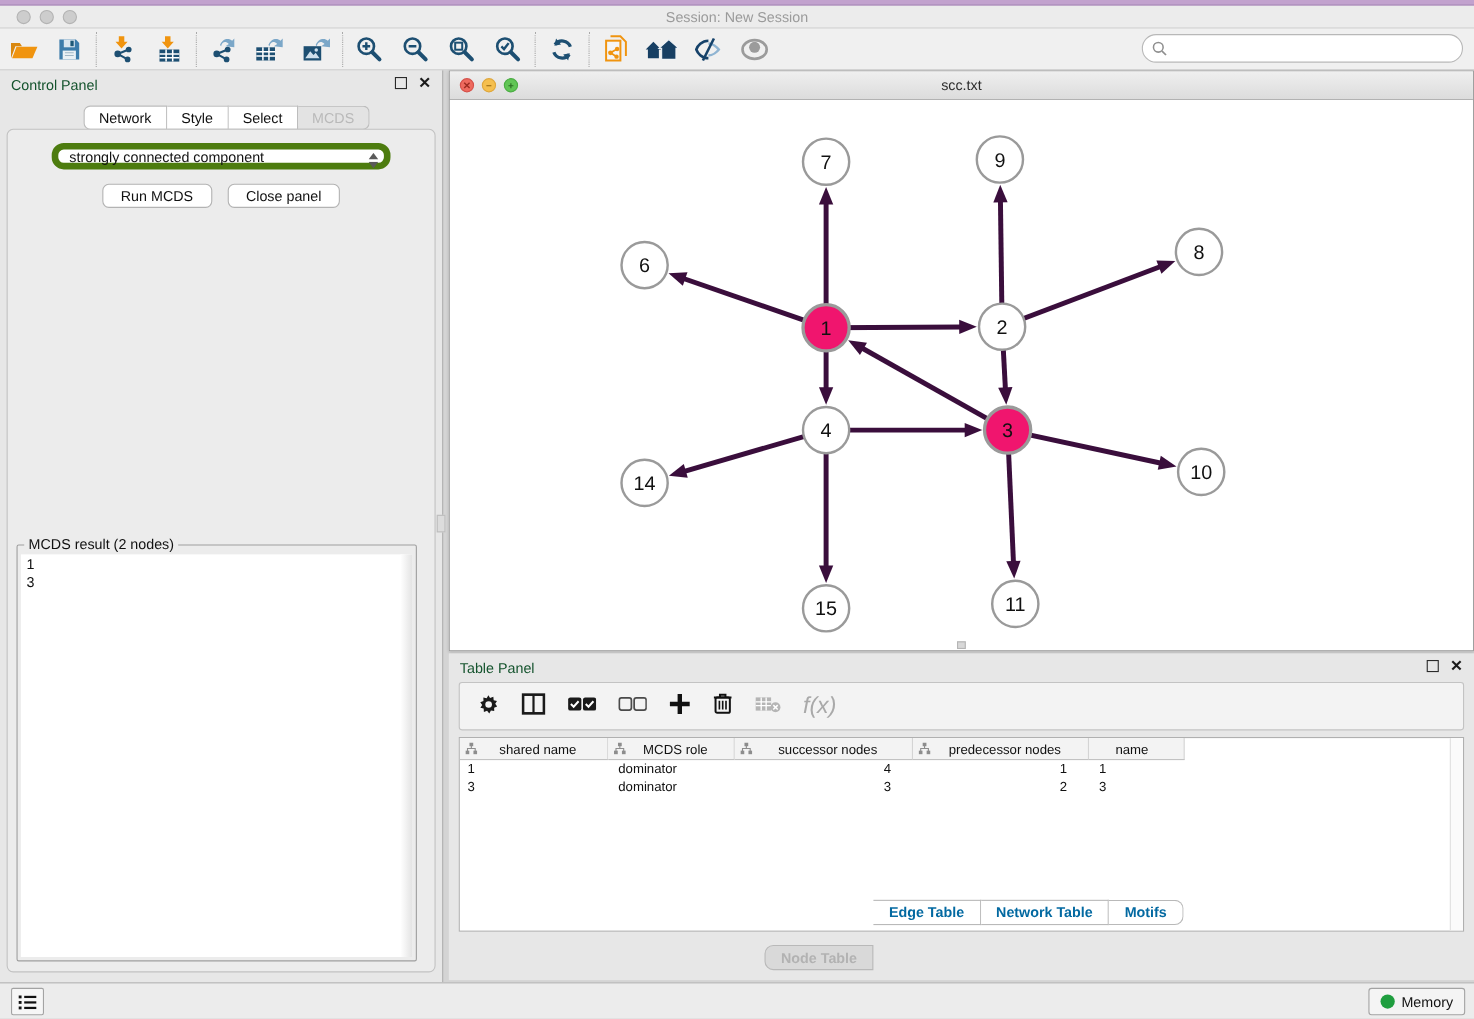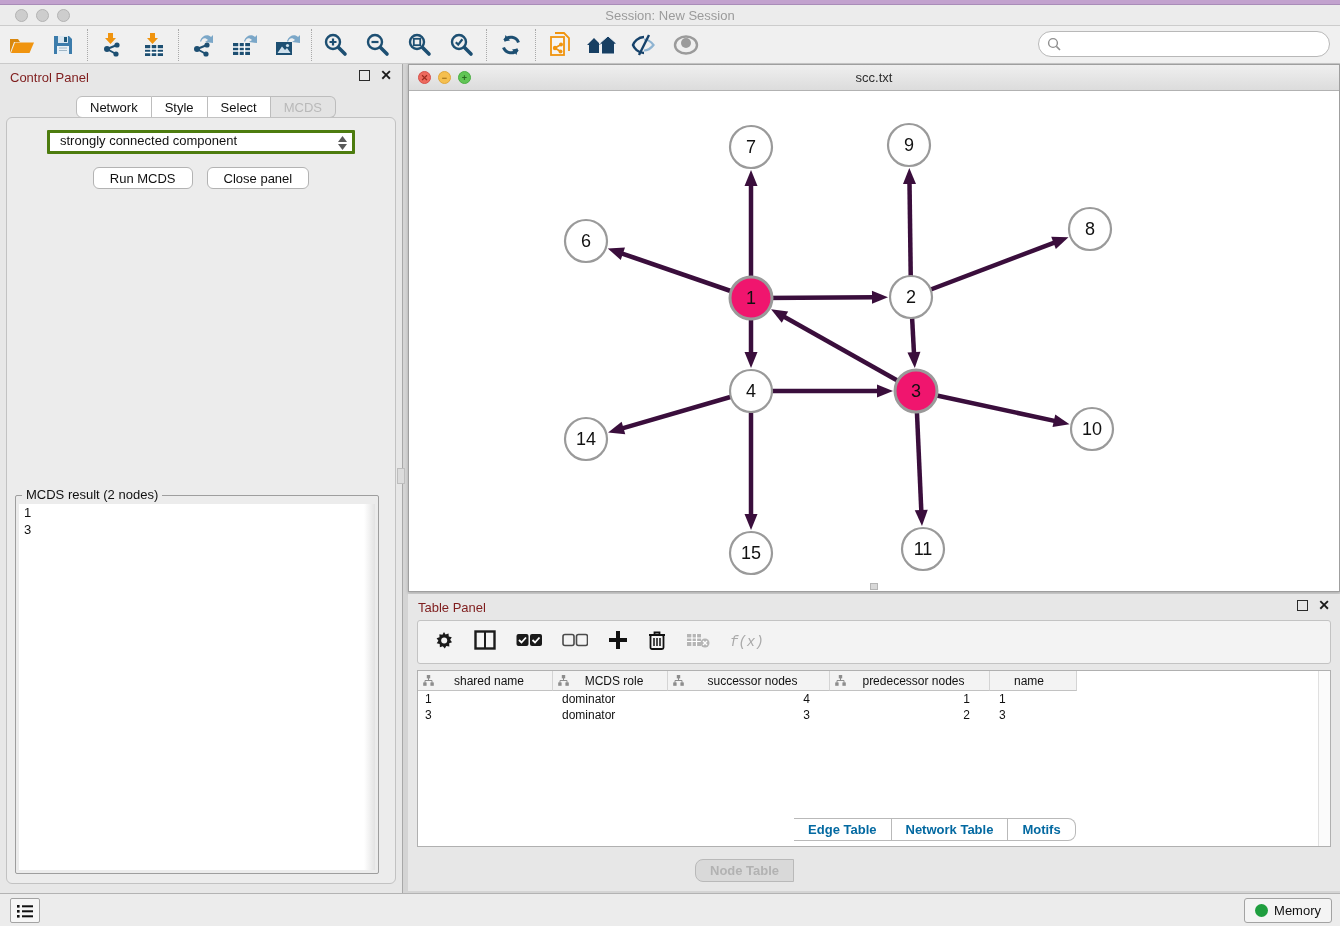--- a/index.html
+++ b/index.html
@@ -25,36 +25,36 @@
     background:#fff; padding:0 10px 0 30px; font-size:13px; outline:none; }
   .searchWrap svg { position:absolute; left:9px; top:6px; }
 
   
   .desktop { position:absolute; left:0; top:64px; width:1340px; height:829px; background:#d4d4d4; }
 
   
   .controlPanel { position:absolute; left:0; top:0; width:403px; height:829px;
     background:#e7e7e7; border-right:1px solid #a8a8a8; }
   .panelHead { position:absolute; left:0; top:0; width:100%; height:26px; }
-  .panelHead .pTitle { position:absolute; left:10px; top:6px; font-size:13px; color:#7f1d1d; }
+  .panelHead .pTitle { position:absolute; left:10px; top:6px; font-size:13px; color:#14532d; }
   .headIcons { position:absolute; right:10px; top:6px; display:flex; gap:10px; align-items:center; }
   .float-ic { width:11px; height:11px; border:1.5px solid #2a2a2a; background:transparent; }
   .close-ic { font-size:14px; font-weight:bold; color:#1a1a1a; line-height:11px; }
   .cpTabs { position:absolute; left:76px; top:32px; display:flex; }
   .cpTab { height:22px; padding:0 13px; font-size:13px; color:#111; background:#fff;
     border:1px solid #bdbdbd; border-left:none; display:flex; align-items:center; }
   .cpTab:first-child { border-left:1px solid #bdbdbd; border-radius:6px 0 0 6px; }
   .cpTab:last-child { border-radius:0 6px 6px 0;text-align:right; }
   .cpTab.muted { background:#e3e3e3; color:#b9b9b9; }
   .cpBody { position:absolute; left:6px; right:6px; top:53px; bottom:9px;
     background:#ececec; border:1px solid #c2c2c2; border-radius:6px; }
   .optLabel { margin-top:24px; text-align:center; font-size:13px; color:#111; }
   .selectBox { position:relative; margin:12px auto 0; width:308px; height:24px; background:#fff;
-    border:3px solid #4d7c0f; border-radius:1px; font-size:13px; color:#111;
-    display:flex; align-items:flex-start; padding-left:10px; }
+    border:6px solid #4d7c0f; border-radius:11px; font-size:13px; color:#111;
+    display:flex; align-items:center; padding-left:10px; }
   .stepper { position:absolute; right:5px; top:3px; display:flex; flex-direction:column; gap:2px; }
   .btnRow { display:flex; justify-content:center; gap:14px; margin-top:13px; }
   .cpButton { height:22px; padding:0 16px; background:#fff; border:1px solid #b3b3b3;
     border-radius:6px; font-size:13px; color:#111; display:flex; align-items:center; }
   .resultBox { position:absolute; left:8px; right:16px; top:377px; bottom:9px;
     border:1px solid #9e9e9e; border-radius:2px; }
   .resultBox .legend { position:absolute; left:6px; top:-9px; background:#ececec; padding:0 4px;
     font-size:13px; color:#111; }
   .resultInner { position:absolute; left:3px; right:3px; top:8px; bottom:3px; background:#fff; }
   .resultScroll { position:absolute; right:0; top:0; bottom:0; width:11px;
@@ -417,21 +417,21 @@
         </svg>
       </span>
       <span>
         <svg width="24" height="16" viewBox="0 0 24 16">
           <rect x="1" y="2" width="14" height="12" fill="#b5b5b5"></rect>
           <path d="M1 6 H15 M1 9.5 H15 M6 2 V14 M10.5 2 V14" stroke="#fff" stroke-width="1.2"></path>
           <circle cx="19" cy="11" r="4.5" fill="#b5b5b5"></circle>
           <path d="M17 9 L21 13 M21 9 L17 13" stroke="#fff" stroke-width="1.4"></path>
         </svg>
       </span>
-      <span style="font-family:Liberation Mono, monospace; font-style:italic; font-size:14px; color:#a9a9a9;">f(x)</span>
+      <span style="font-family:Liberation Sans, sans-serif; font-style:italic; font-size:21px; color:#a9a9a9;">f(x)</span>
     </div>
     <div class="tpGrid">
       <div class="gridHead" id="gridHead">
           <div class="hcell" style="width: 135px;">
             <svg width="11" height="11" viewBox="0 0 11 11">
               <path d="M5.5 2.5 V5.5 M2 8 V5.5 H9 V8" stroke="#8d8d8d" stroke-width="1" fill="none"></path>
               <rect x="3.8" y="0" width="3.4" height="3.4" fill="#8d8d8d"></rect>
               <rect x="0.2" y="7.4" width="3.4" height="3.4" fill="#8d8d8d"></rect>
               <rect x="7.4" y="7.4" width="3.4" height="3.4" fill="#8d8d8d"></rect>
             </svg>

